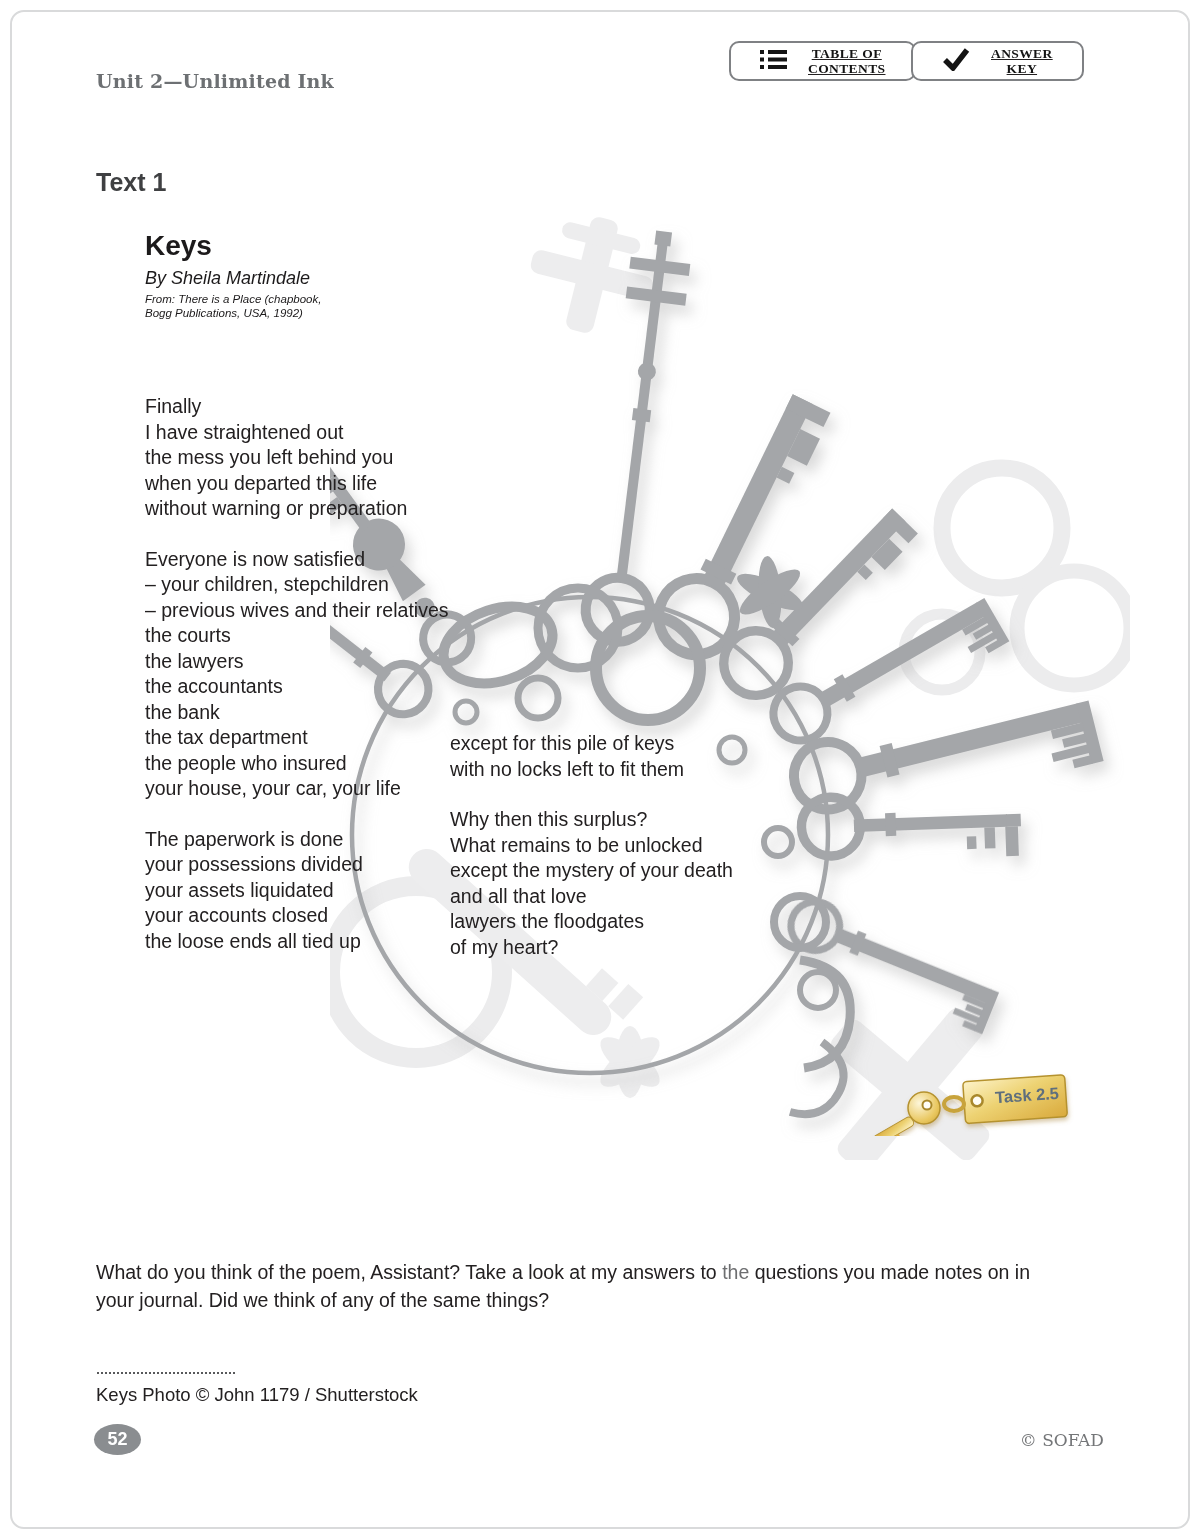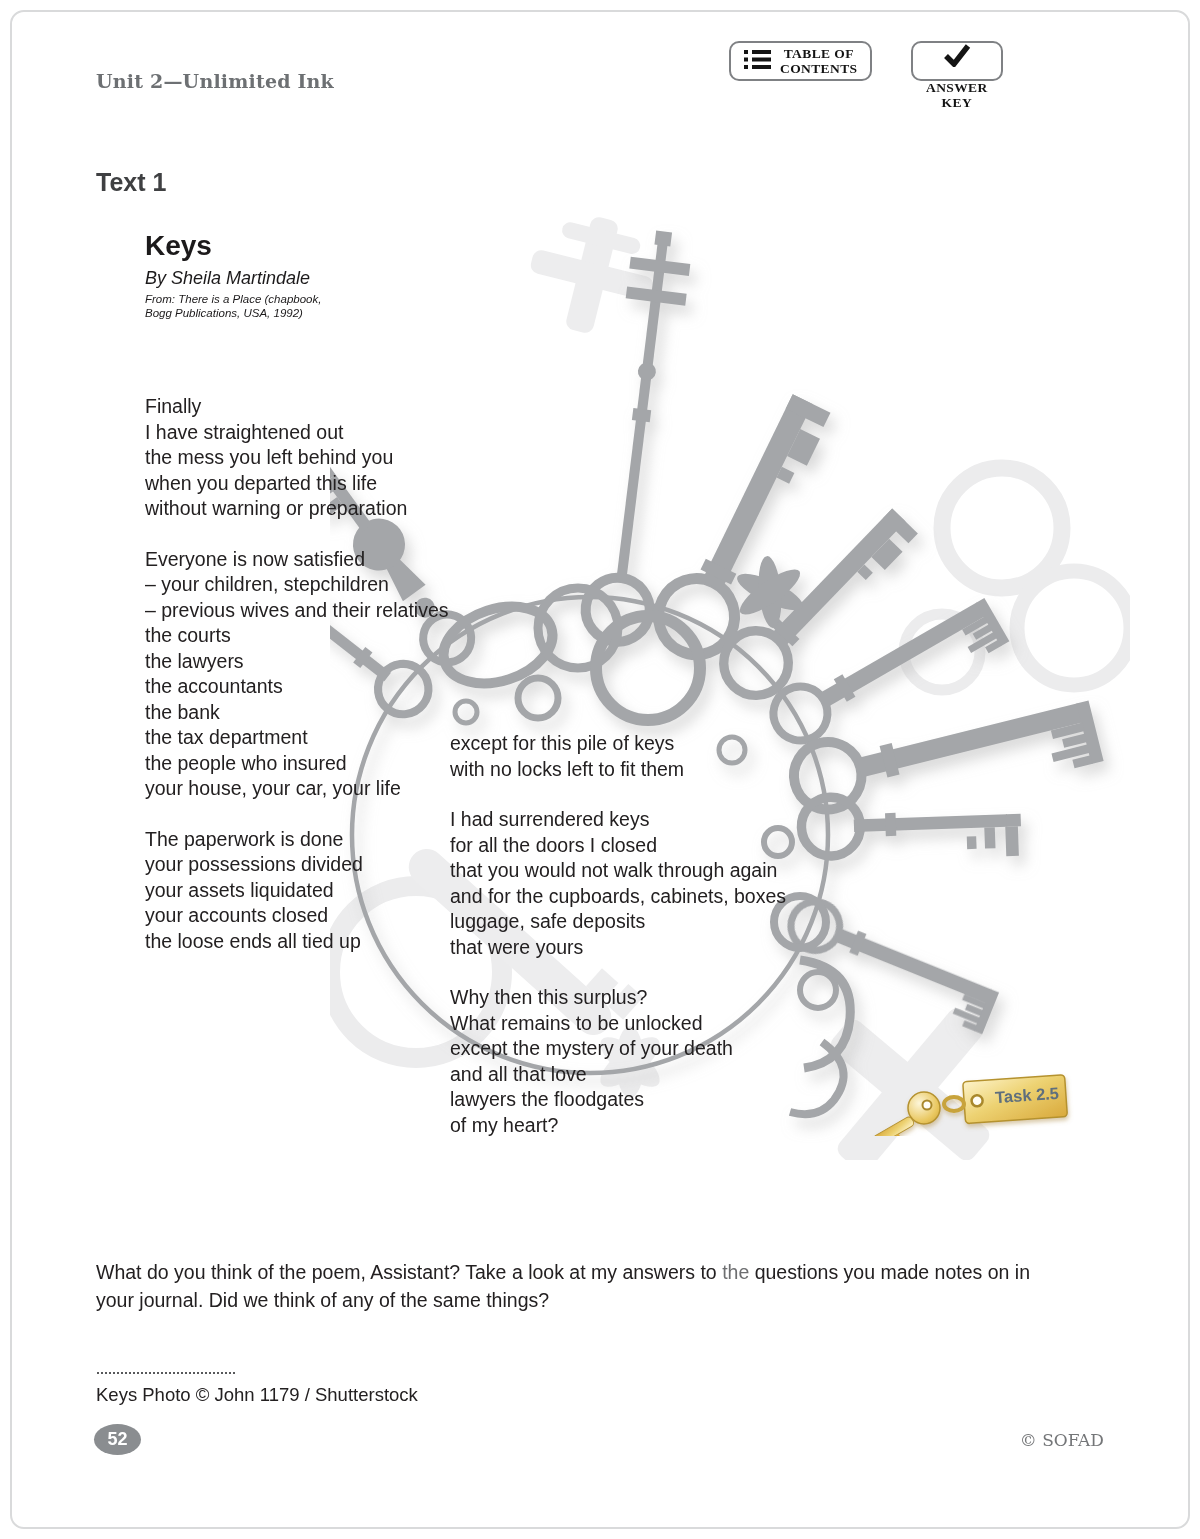--- a/index.html
+++ b/index.html
@@ -5,27 +5,27 @@
   html,body{margin:0;padding:0;background:#ffffff;}
   .canvas{position:relative;width:1200px;height:1539px;background:#ffffff;overflow:hidden;
           font-family:"Liberation Sans",sans-serif;color:#232021;}
   .page-edge{position:absolute;left:10px;top:10px;right:10px;bottom:10px;
              border:2px solid #d9dadb;border-radius:14px;pointer-events:none;z-index:3;}
   .abs{position:absolute;}
   
   .unit-header{left:96px;top:70px;font-family:"DejaVu Serif",serif;font-weight:bold;
                font-size:19px;color:#6d7073;letter-spacing:.2px;z-index:2;}
   
-  .pill-btn{top:41px;height:40px;display:flex;align-items:center;gap:9px;padding:0 13px;
+  .pill-btn{top:41px;height:40px;display:flex;align-items:center;gap:21px;padding:0 29px;
             border:2px solid #7f8184;border-radius:10px;background:#fff;box-sizing:border-box;
-            z-index:2;cursor:pointer;}
+            z-index:2;cursor:pointer;text-decoration:underline;}
   .pill-btn .lbl{font-family:"Liberation Serif",serif;font-weight:bold;font-size:13.5px;
                  line-height:1.12;letter-spacing:.4px;color:#141414;text-align:center;white-space:pre-line;}
   .btn-toc{left:729px;}
-  .btn-ans{left:911px;flex-direction:column;}
+  .btn-ans{left:911px;}
   
   .text1{left:96px;top:168px;font-size:25px;font-weight:bold;color:#3f4042;z-index:2;}
   .poem-head{left:145px;top:230px;z-index:2;}
   .poem-title{font-size:28px;font-weight:800;color:#1c1a1b;line-height:32px;}
   .poem-byline{font-size:18px;font-style:italic;color:#1c1a1b;margin-top:6px;}
   .poem-source{font-size:11.5px;font-style:italic;color:#1c1a1b;line-height:14px;margin-top:3px;white-space:pre-line;}
   .poem-col{z-index:2;font-size:19.5px;line-height:25.5px;color:#232021;}
   .poem-col p{margin:0 0 25px 0;white-space:pre-line;}
   .col-left{left:145px;top:394px;}
   .col-right{left:450px;top:731px;}
@@ -222,26 +222,20 @@
 your house, your car, your life</p>
     <p>The paperwork is done
 your possessions divided
 your assets liquidated
 your accounts closed
 the loose ends all tied up</p>
   </div>
   <div class="abs poem-col col-right">
     <p>except for this pile of keys
 with no locks left to fit them</p>
-    <p>I had surrendered keys
-for all the doors I closed
-that you would not walk through again
-and for the cupboards, cabinets, boxes
-luggage, safe deposits
-that were yours</p>
     <p>Why then this surplus?
 What remains to be unlocked
 except the mystery of your death
 and all that love
 lawyers the floodgates
 of my heart?</p>
   </div>
 
   <svg class="abs gold-art" width="205" height="80" viewBox="0 0 205 80">
     <defs>

